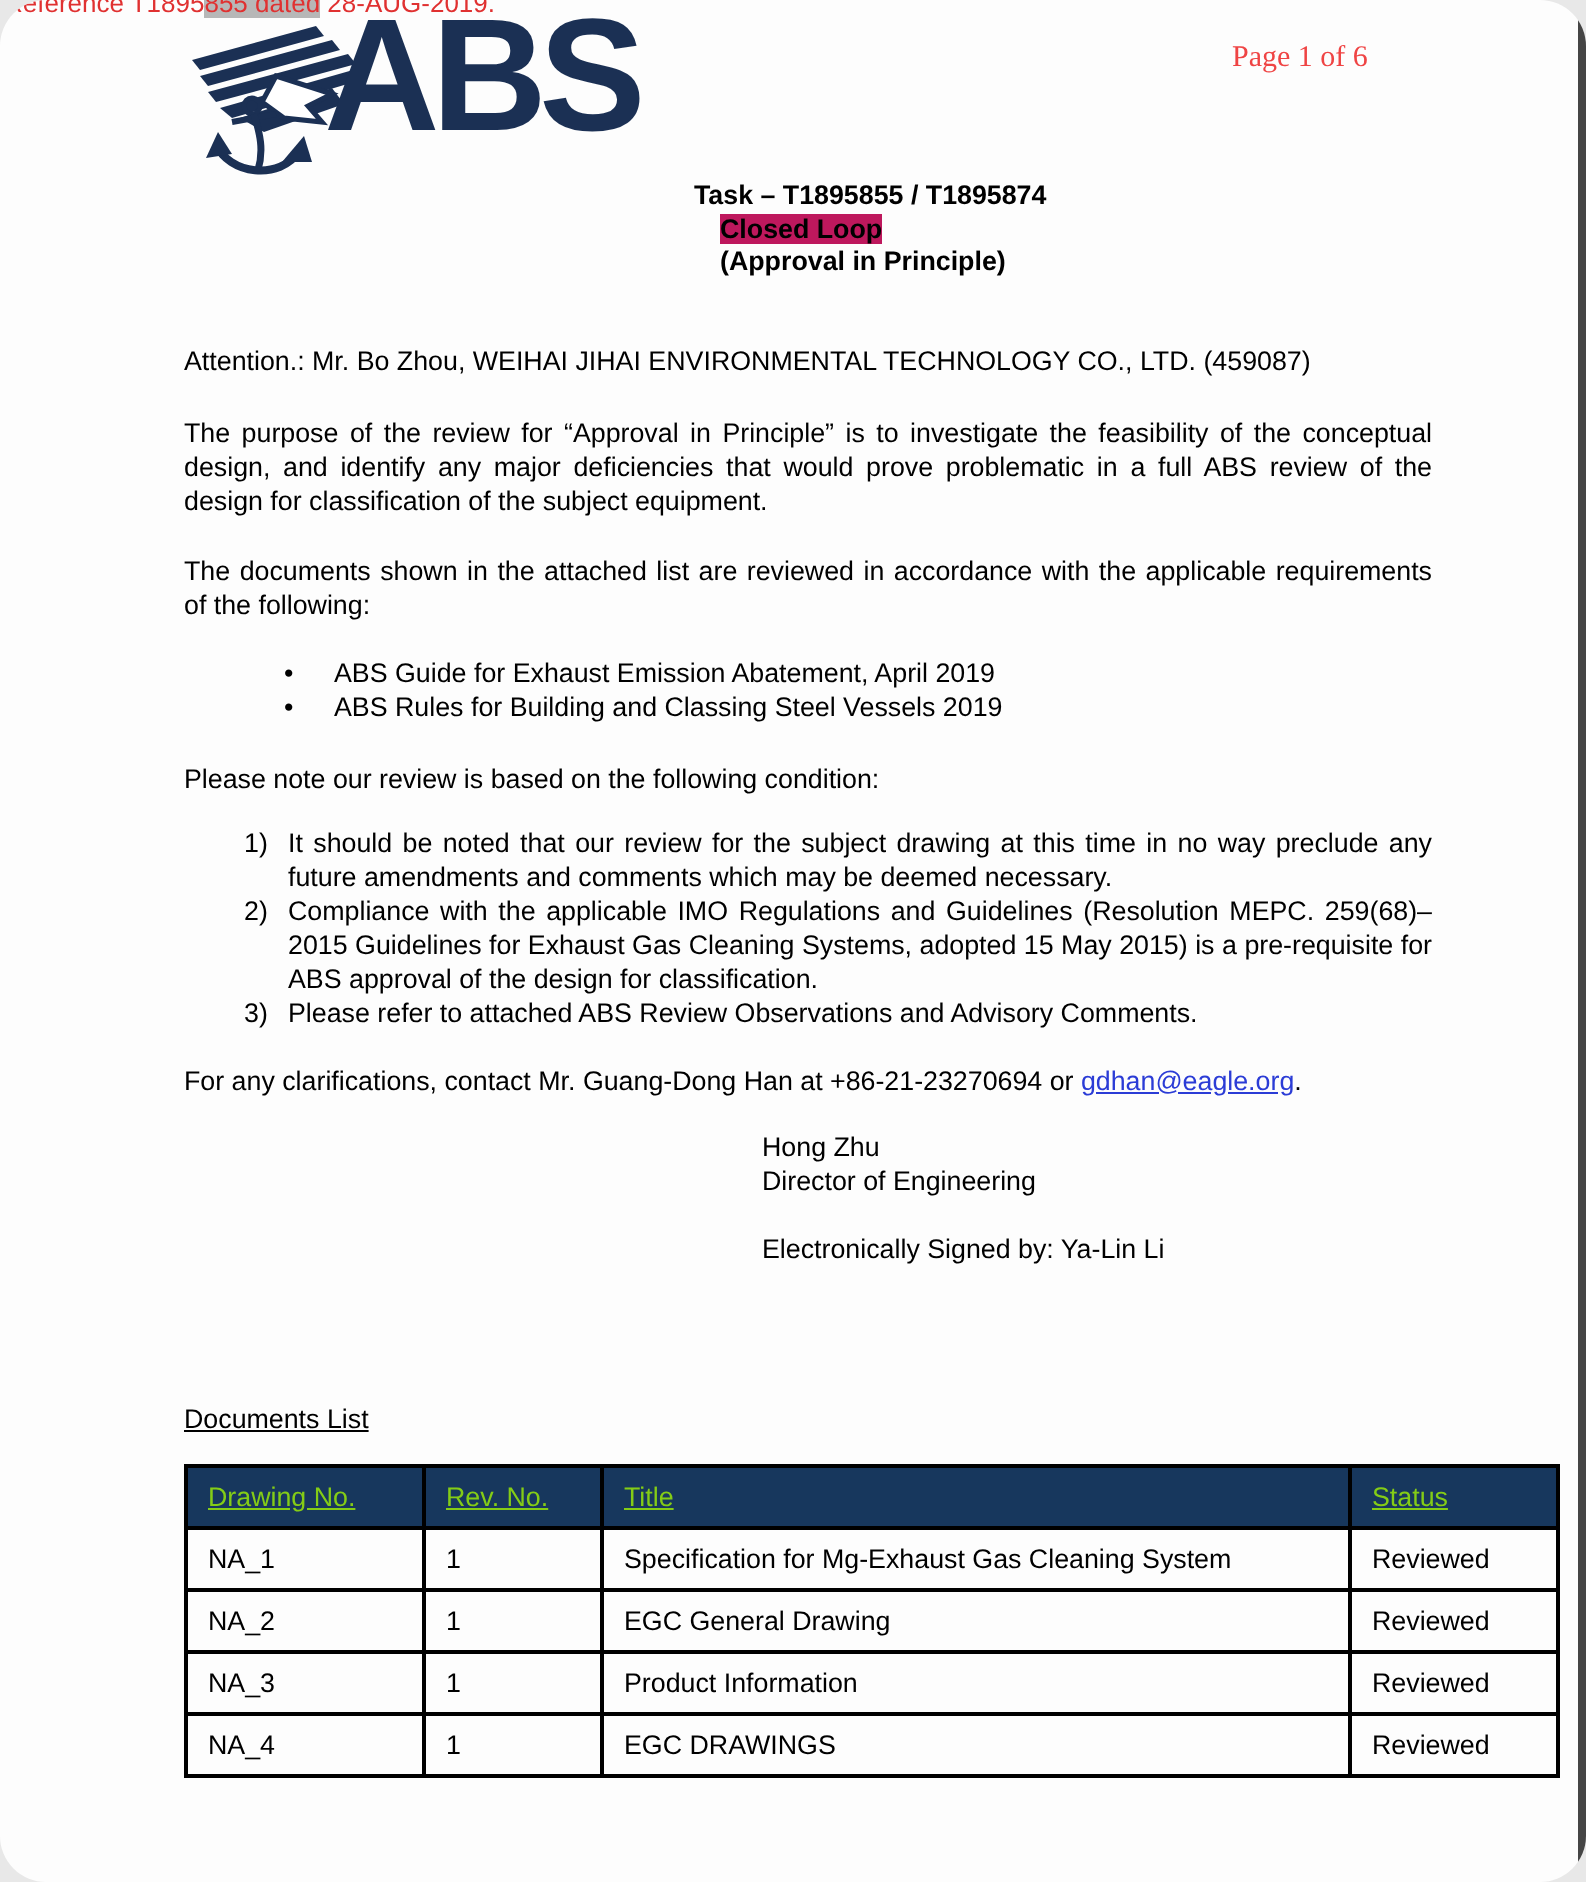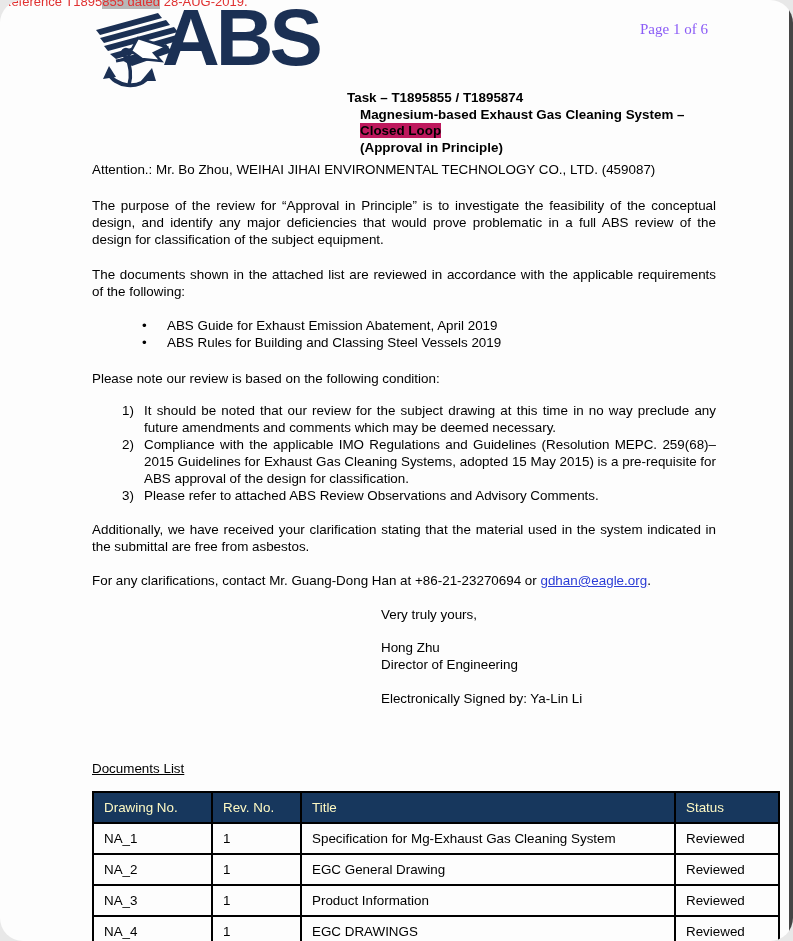--- a/index.html
+++ b/index.html
@@ -18,47 +18,47 @@
   }
   .ref-hl { background:#b7b7b7; }
   .logo { position:absolute; left:86px; top:2px; }
   .logo-eagle { position:absolute; left:0; top:2px; }
   .logo-text {
     position:absolute; left:76px; top:-4px;
     font-size:80px; line-height:80px; font-weight:bold;
     letter-spacing:-4px; color:#1b3054;
   }
   .page-num {
-    position:absolute; left:640px; top:21px;
-    font-family:"Liberation Serif",serif; font-size:15px; color:#8b5cf6;
+    position:absolute; left:616px; top:21px;
+    font-family:"Liberation Serif",serif; font-size:15px; color:#ef4444;
   }
   .content { position:absolute; left:92px; top:90px; width:624px; line-height:17px; }
   .task-block { margin-left:255px; font-weight:bold; line-height:16.5px; }
   .task-indent { padding-left:13px; }
   .hl { background:#be185d; }
   .para { text-align:justify; }
-  .mt20 { margin-top:5px; } .mt19 { margin-top:19px; } .mt18 { margin-top:18px; }
+  .mt20 { margin-top:32px; } .mt19 { margin-top:19px; } .mt18 { margin-top:18px; }
   .mt17 { margin-top:17px; } .mt16 { margin-top:16px; } .mt15 { margin-top:15px; }
-  .mt53 { margin-top:53px; } .mt14 { margin-top:14px; }
+  .mt53 { margin-top:68px; } .mt14 { margin-top:14px; }
   .bullet-row { display:flex; padding-left:50px; }
   .bullet-glyph { width:25px; flex:none; }
   .num-row { display:flex; margin-left:30px; }
   .num-marker { width:22px; flex:none; }
   .num-text { flex:1; text-align:justify; }
   .email-link { color:#2b3cd6; text-decoration:underline; cursor:pointer; }
   .sig { margin-left:289px; }
   .doc-heading { text-decoration:underline; }
   table.docs { border-collapse:collapse; width:630px; table-layout:fixed; }
   table.docs th, table.docs td {
     border:2px solid #000; height:29px; padding:0 4px 0 10px;
     font-size:13.4px; font-weight:normal; text-align:left;
     overflow:hidden; white-space:nowrap;
   }
   table.docs th {
-    background:#17375d; color:#fef9c3; border-color:#000;
+    background:#17375d; color:#84cc16; border-color:#000;text-decoration:underline;
   }
   .col-drawing { width:103px; } .col-rev { width:73px;margin-top:16px; }
   .col-title { width:358px; } .col-status { width:88px; }
 </style>
 </head>
 <body>
 
 <div class="page">
 
   <div class="ref-line"><span>Reference T1895</span><span class="ref-hl">855 dated</span><span> 28-AUG-2019.</span></div>
@@ -88,21 +88,20 @@
     </span>
     <span class="logo-text">ABS</span>
   </div>
 
   <div class="page-num">Page 1 of 6</div>
 
   <div class="content">
 
     <div class="task-block">
       <div>Task – T1895855 / T1895874</div>
-      <div class="task-indent">Magnesium-based Exhaust Gas Cleaning System –</div>
       <div class="task-indent"><span class="hl">Closed Loop</span></div>
       <div class="task-indent">(Approval in Principle)</div>
     </div>
 
     <div class="mt20">Attention.: Mr. Bo Zhou, WEIHAI JIHAI ENVIRONMENTAL TECHNOLOGY CO., LTD. (459087)</div>
 
     <div class="para mt19">The purpose of the review for “Approval in Principle” is to investigate the feasibility of the conceptual design, and identify any major deficiencies that would prove problematic in a full ABS review of the design for classification of the subject equipment.</div>
 
     <div class="para mt18">The documents shown in the attached list are reviewed in accordance with the applicable requirements of the following:</div>
 
@@ -127,25 +126,23 @@
       <div class="num-row">
         <span class="num-marker">2)</span>
         <span class="num-text">Compliance with the applicable IMO Regulations and Guidelines (Resolution MEPC. 259(68)– 2015 Guidelines for Exhaust Gas Cleaning Systems, adopted 15 May 2015) is a pre-requisite for ABS approval of the design for classification.</span>
       </div>
       <div class="num-row">
         <span class="num-marker">3)</span>
         <span class="num-text">Please refer to attached ABS Review Observations and Advisory Comments.</span>
       </div>
     </div>
 
-    <div class="para mt17">Additionally, we have received your clarification stating that the material used in the system indicated in the submittal are free from asbestos.</div>
 
     <div class="mt17"><span>For any clarifications, contact Mr. Guang-Dong Han at +86-21-23270694 or </span><span class="email-link">gdhan@eagle.org</span><span>.</span></div>
 
-    <div class="sig mt17">Very truly yours,</div>
 
     <div class="sig mt16">
       <div>Hong Zhu</div>
       <div>Director of Engineering</div>
     </div>
 
     <div class="sig mt17">Electronically Signed by: Ya-Lin Li</div>
 
     <div class="doc-heading mt53">Documents List</div>
 

